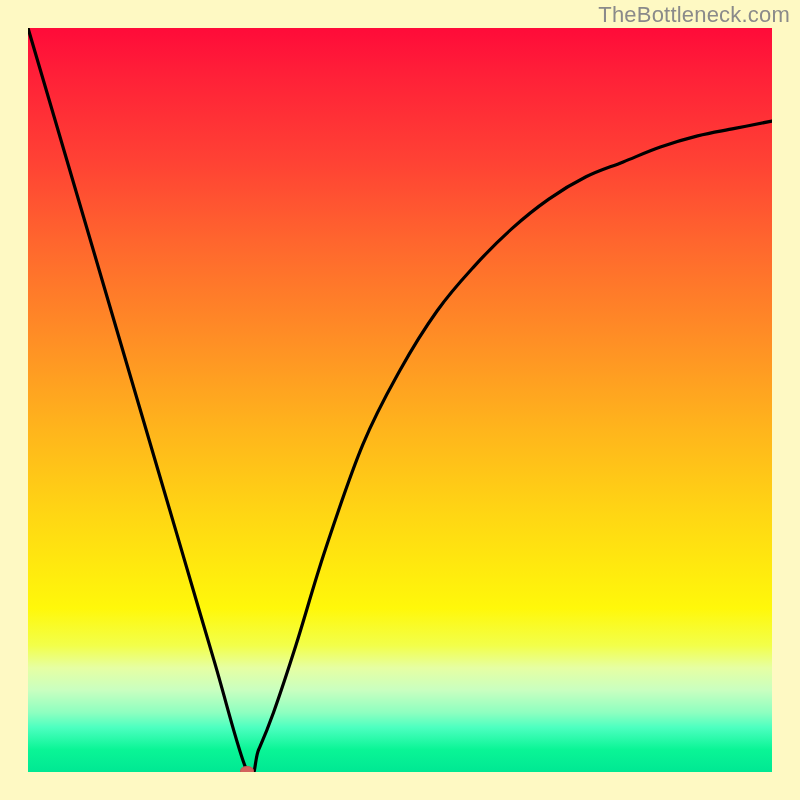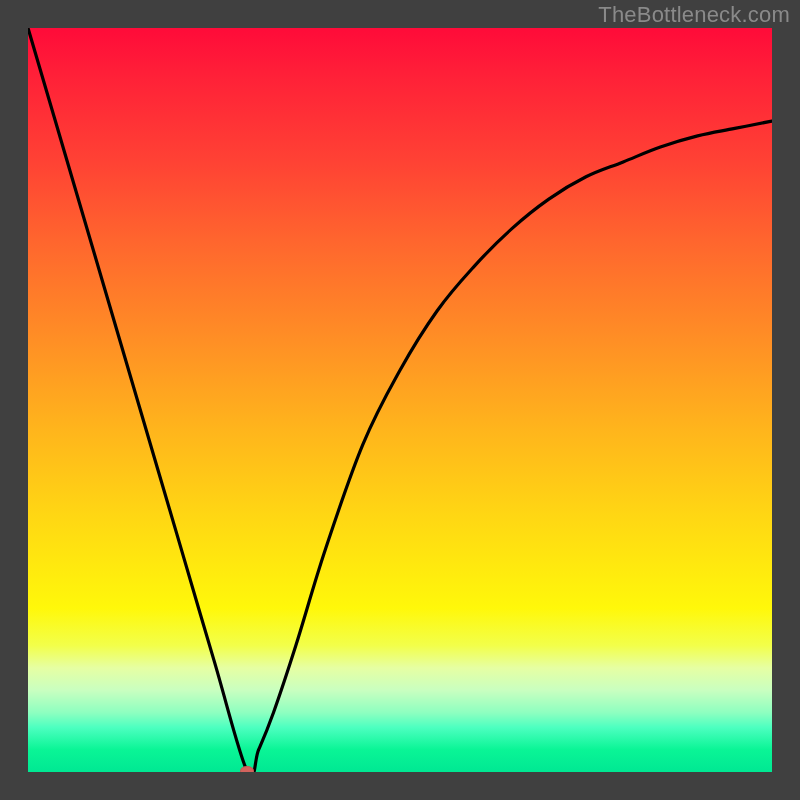--- a/index.html
+++ b/index.html
@@ -7,21 +7,21 @@
     padding: 0;
     width: 800px;
     height: 800px;
     background: #000;
     font-family: Arial, Helvetica, sans-serif;
   }
   .frame {
     position: relative;
     width: 800px;
     height: 800px;
-    background: #404040;
+    background: #fef9c3;
   }
   .watermark {
     position: absolute;
     top: 2px;
     right: 10px;
     color: #8a8a8a;
     font-size: 22px;
     font-weight: 500;
     letter-spacing: 0.2px;
     z-index: 5;

